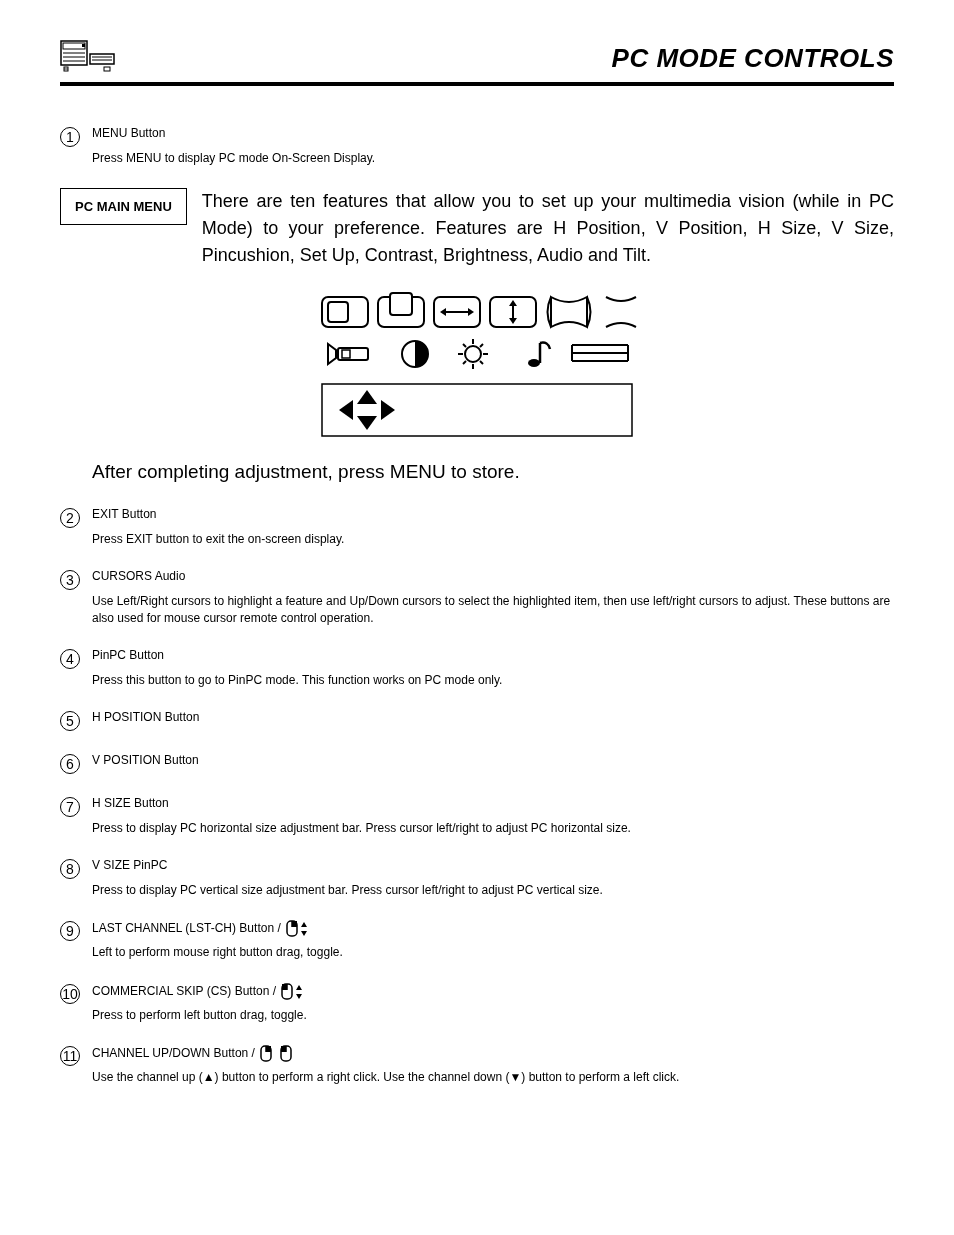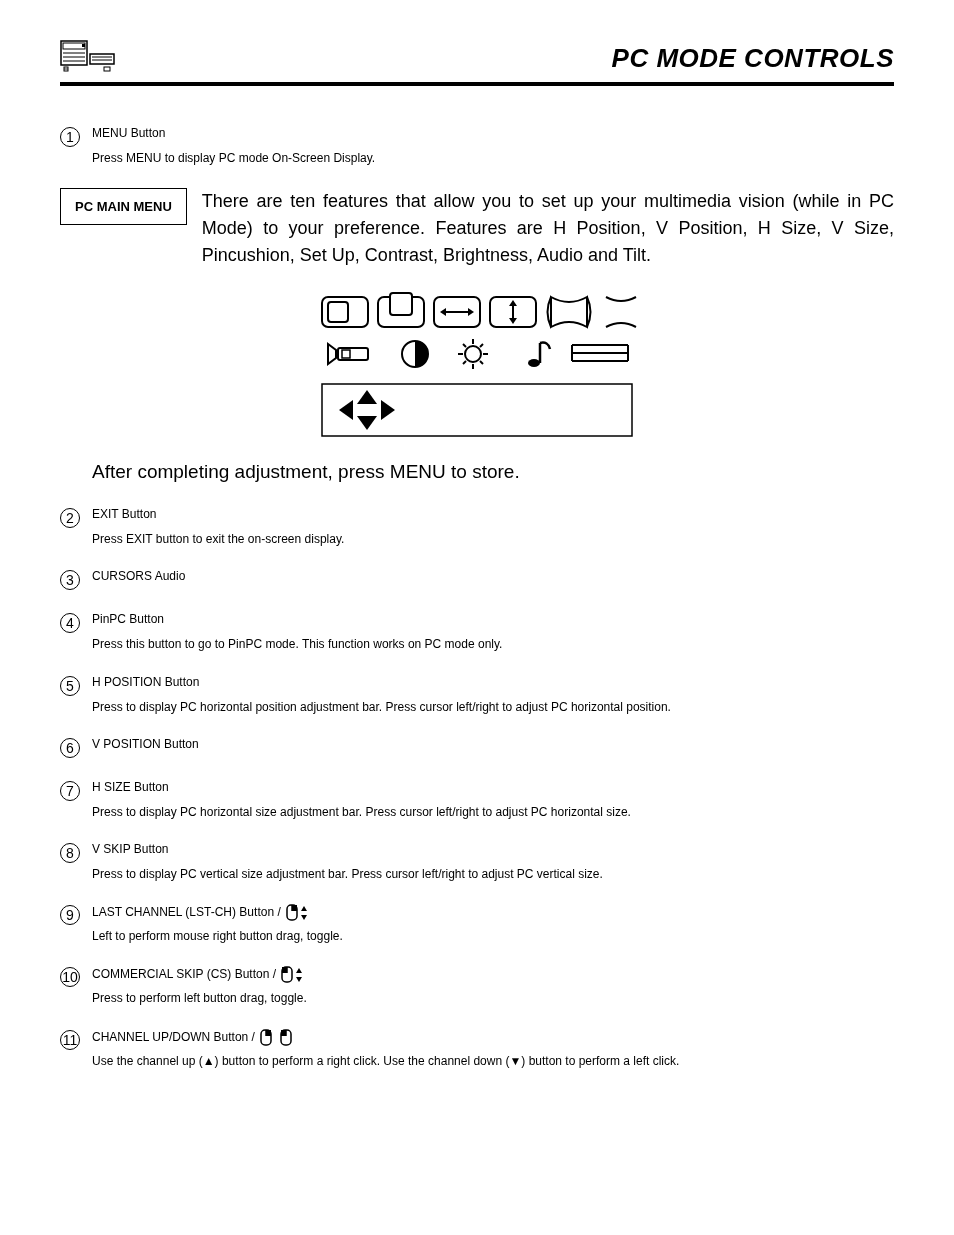--- a/index.html
+++ b/index.html
@@ -226,57 +226,57 @@
     <span class="item-title">EXIT Button</span>
   </div>
   <div class="item-body">Press EXIT button to exit the on-screen display.</div>
 </div>
 
 <div class="item">
   <div class="item-header">
     <span class="circled-num">3</span>
     <span class="item-title">CURSORS Audio</span>
   </div>
+  <div class="item-body">Use Left/Right cursors to highlight a feature and Up/Down cursors to select the highlighted item, then use left/right cursors to adjust. These buttons are also used for mouse cursor remote control operation.</div>
 </div>
 
 <div class="item">
   <div class="item-header">
     <span class="circled-num">4</span>
     <span class="item-title">PinPC Button</span>
   </div>
   <div class="item-body">Press this button to go to PinPC mode.  This function works on PC mode only.</div>
 </div>
 
 <div class="item">
   <div class="item-header">
     <span class="circled-num">5</span>
     <span class="item-title">H POSITION Button</span>
   </div>
-  <div class="item-body">Press to display PC horizontal position adjustment bar. Press cursor left/right to adjust PC horizontal position.</div>
 </div>
 
 <div class="item">
   <div class="item-header">
     <span class="circled-num">6</span>
     <span class="item-title">V POSITION Button</span>
   </div>
 </div>
 
 <div class="item">
   <div class="item-header">
     <span class="circled-num">7</span>
     <span class="item-title">H SIZE Button</span>
   </div>
   <div class="item-body">Press to display PC horizontal size adjustment bar. Press cursor left/right to adjust PC horizontal size.</div>
 </div>
 
 <div class="item">
   <div class="item-header">
     <span class="circled-num">8</span>
-    <span class="item-title">V SKIP Button</span>
+    <span class="item-title">V SIZE PinPC</span>
   </div>
   <div class="item-body">Press to display PC vertical size adjustment bar. Press cursor left/right to adjust PC vertical size.</div>
 </div>
 
 <div class="item">
   <div class="item-header">
     <span class="circled-num">9</span>
     <span class="item-title">
       <span>LAST CHANNEL (LST-CH) Button / </span>
       <svg class="inline-icon" width="24" height="18" viewBox="0 0 24 18">

